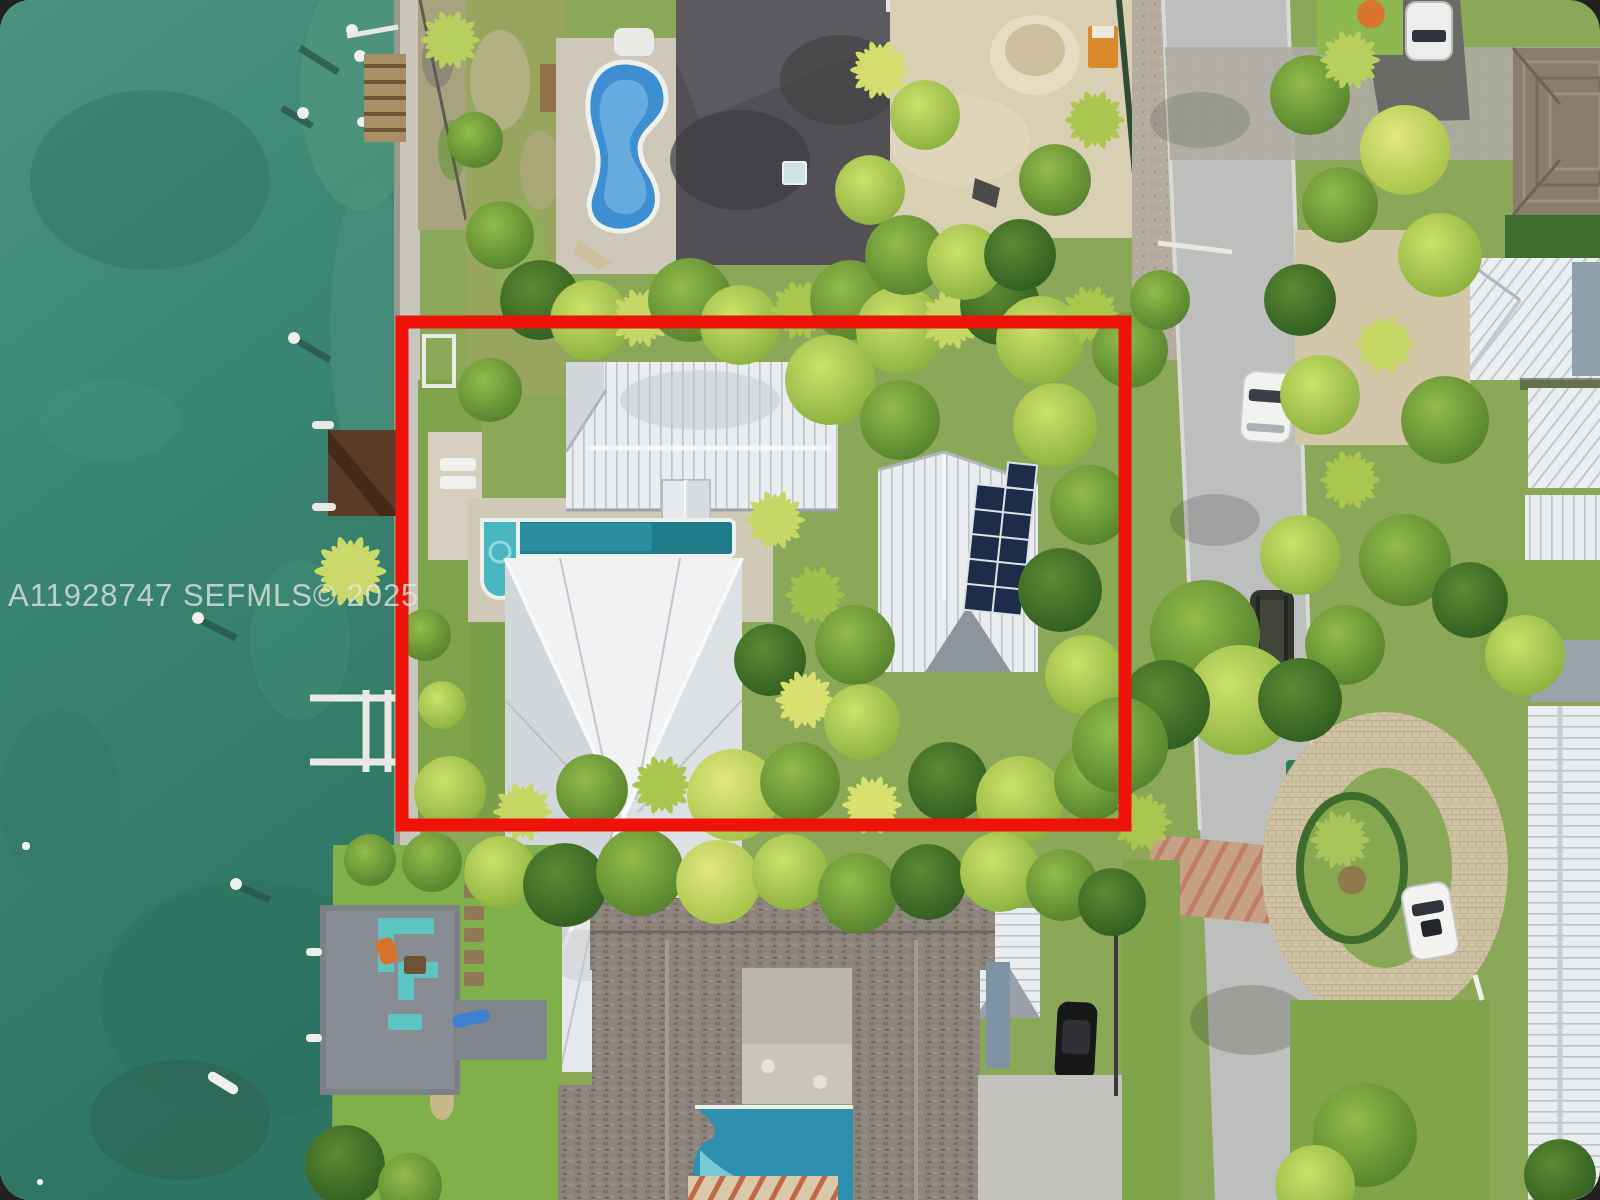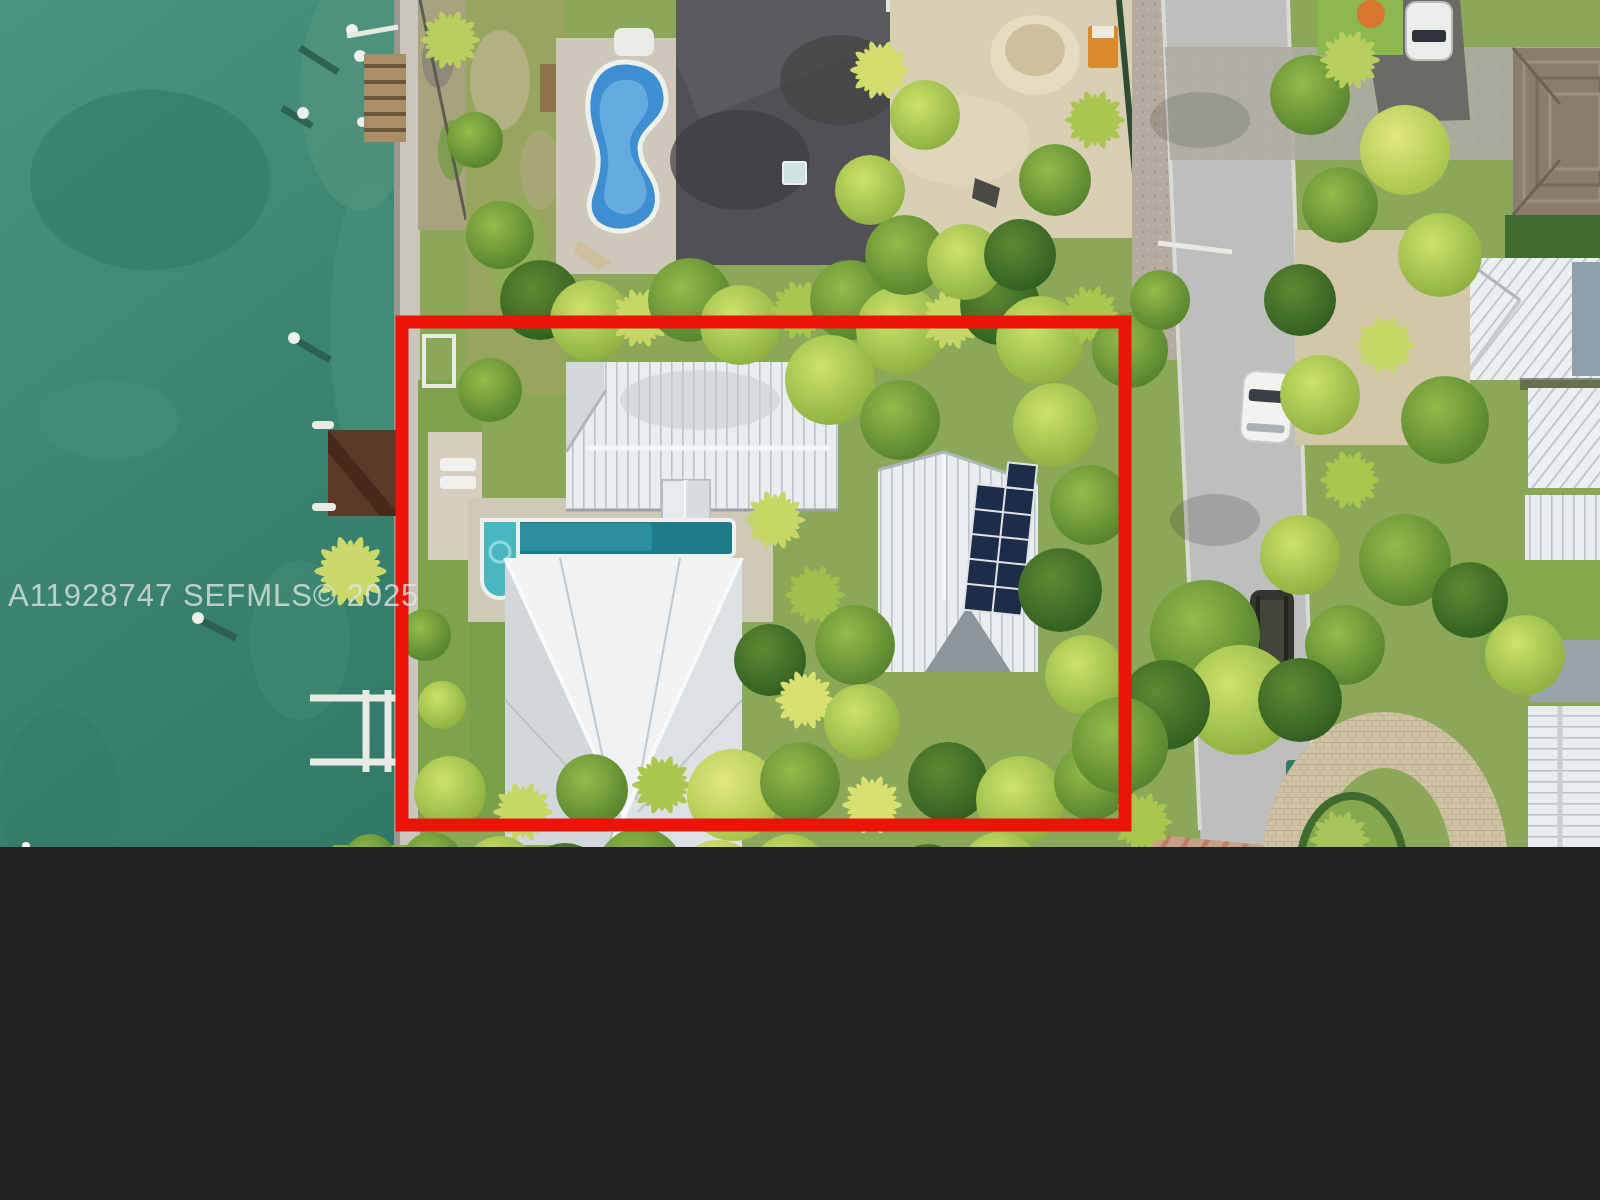--- a/index.html
+++ b/index.html
@@ -1,17 +1,17 @@
 <!DOCTYPE html>
 <html><head>
 <meta charset="utf-8">
 <style>
   html,body{margin:0;padding:0;background:#222;}
-  .stage{position:relative;width:1600px;height:847px;overflow:hidden;
-         font-family:"Liberation Sans", sans-serif;}
+  .stage{position:relative;width:1600px;height:1200px;overflow:hidden;
+         font-family:"Liberation Sans", sans-serif;border-radius:31px;}
   svg{display:block}
   .wm{font-family:"Liberation Sans", sans-serif;font-size:31px;letter-spacing:1px;
       fill:rgba(226,230,226,0.78);}
 </style>
 </head>
 <body>
 
 <div class="stage">
 <svg width="1600" height="1200" viewBox="0 0 1600 1200">
 <defs>

